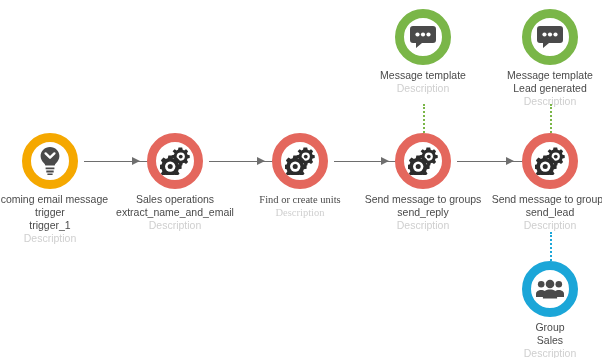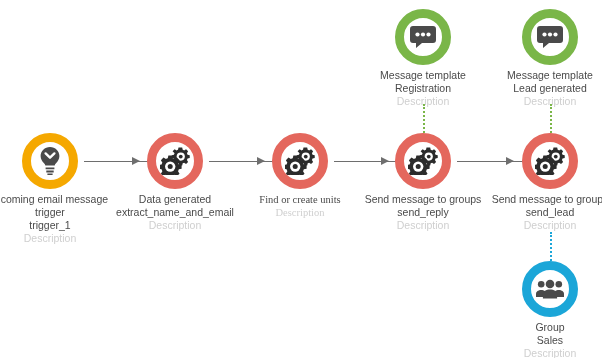--- a/index.html
+++ b/index.html
@@ -107,21 +107,20 @@
         <svg width="26" height="24" viewBox="0 0 26 24" aria-hidden="true">
           <path d="M3 1h20a3 3 0 0 1 3 3v11a3 3 0 0 1-3 3H12l-6 5v-5H3a3 3 0 0 1-3-3V4a3 3 0 0 1 3-3z" fill="#4a4a4a"></path>
           <circle cx="7.5" cy="9.5" r="2.1" fill="#ffffff"></circle>
           <circle cx="13" cy="9.5" r="2.1" fill="#ffffff"></circle>
           <circle cx="18.5" cy="9.5" r="2.1" fill="#ffffff"></circle>
         </svg>
       </span>
     </div>
     <div class="labels">
       <span class="lbl">Message template</span>
-      <span class="lbl">Registration</span>
       <span class="lbl desc">Description</span>
     </div>
   </div>
 
   <div class="node" style="left:550px; top:9px;">
     <div class="ring template">
       <span>
         <svg width="26" height="24" viewBox="0 0 26 24" aria-hidden="true">
           <path d="M3 1h20a3 3 0 0 1 3 3v11a3 3 0 0 1-3 3H12l-6 5v-5H3a3 3 0 0 1-3-3V4a3 3 0 0 1 3-3z" fill="#4a4a4a"></path>
           <circle cx="7.5" cy="9.5" r="2.1" fill="#ffffff"></circle>
@@ -166,21 +165,21 @@
           <circle cx="20.75" cy="9.6" r="1.9" fill="#2b2b2b"></circle>
           <g fill="#2b2b2b">
             <path d="M12.05 8.5l.62 2.8c.64.18 1.24.43 1.79.76l2.48-1.49 2.6 2.6-1.49 2.48c.33.55.58 1.15.76 1.79l2.8.62v3.68l-2.8.62c-.18.64-.43 1.24-.76 1.79l1.49 2.48-2.6 2.6-2.48-1.49c-.55.33-1.15.58-1.79.76l-.62 2.8H8.37l-.62-2.8a8.4 8.4 0 0 1-1.79-.76l-2.48 1.49-2.6-2.6 1.49-2.48a8.4 8.4 0 0 1-.76-1.79l-2.8-.62v-3.68l2.8-.62c.18-.64.43-1.24.76-1.79L.88 13.17l2.6-2.6 2.48 1.49c.55-.33 1.15-.58 1.79-.76l.62-2.8h3.68z"></path>
           </g>
           <circle cx="10.2" cy="19.6" r="5.2" fill="#ffffff"></circle>
           <circle cx="10.2" cy="19.6" r="2.5" fill="#2b2b2b"></circle>
         </svg>
       </span>
     </div>
     <div class="labels">
-      <span class="lbl">Data generated</span>
+      <span class="lbl">Sales operations</span>
       <span class="lbl">extract_name_and_email</span>
       <span class="lbl desc">Description</span>
     </div>
   </div>
 
   <div class="node" style="left:300px; top:133px;font-family:Liberation Serif, serif;">
     <div class="ring action">
       <span>
         <svg width="30" height="28" viewBox="0 0 30 28" aria-hidden="true">
           <g fill="#2b2b2b">

